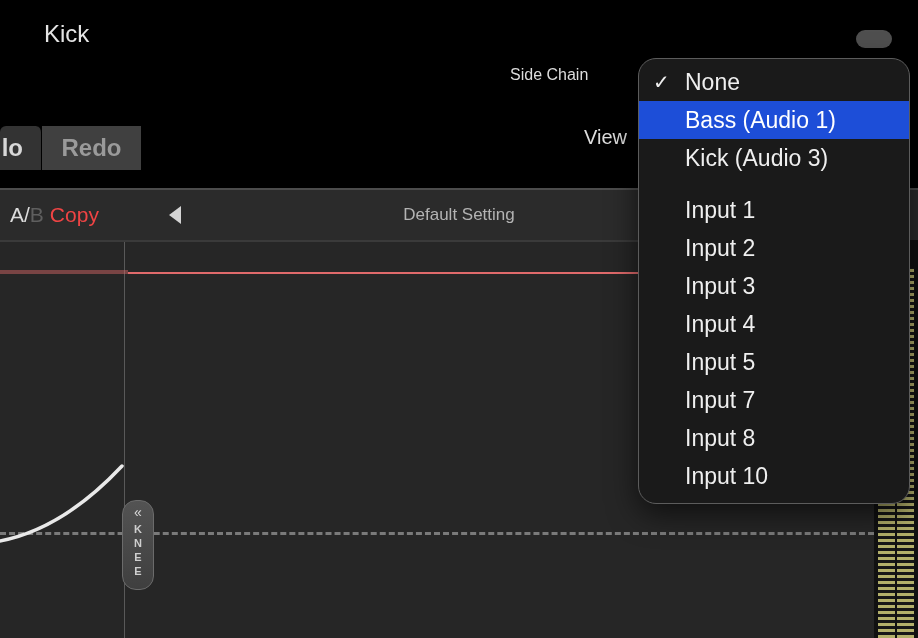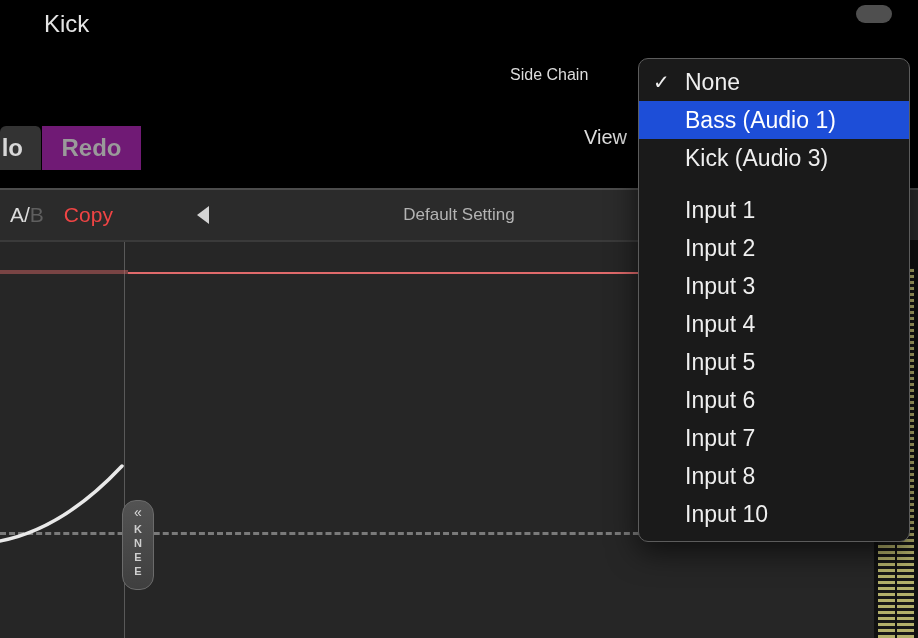--- a/index.html
+++ b/index.html
@@ -6,21 +6,21 @@
   html, body { width: 918px; height: 638px; overflow: hidden; }
   body {
     font-family: -apple-system, "Helvetica Neue", Arial, sans-serif;
     background: #000;
     color: #ccc;
     position: relative;
   }
   .titlebar {
     height: 48px;
     display: flex;
-    align-items: center;
+    align-items: flex-end;
     padding: 0 20px 0 44px;
     color: #e4e4e4;
     font-size: 24px;
     font-weight: 400;
   }
   .title-spacer { flex: 1; }
   .switch {
     width: 36px; height: 18px;
     border-radius: 9px;
     background: #4f4f4f;
@@ -71,41 +71,41 @@
   .btn-undo {
     background: #333333;
     border-radius: 6px 6px 0 0;
     padding-right: 18px;
     padding-left: 0px;
     color: #d7d7d7;
     width: 42px;
     justify-content: flex-end;
   }
   .btn-redo {
-    background: #701a75;
+    background: #404040;
     color: #9a9a9a;
     width: 100px;
     border-radius: 0;
     margin-top: 35px;
   }
   .plugin-area {
     position: absolute;
     top: 188px;
     left: 0;
     right: 0;
     bottom: 0;
     background: #2b2b2b;
     border-top: 2px solid #4c4c4c;
   }
   .plugin-toolbar {
     height: 50px;
     display: flex;
     align-items: center;
     padding: 0 10px;
-    gap: 14px;
+    gap: 0;
     font-size: 21px;
     color: #9d9d9d;
     position: relative;
   }
   .ab { color: #dcdcdc; font-size: 21px; }
   .ab .b-inactive { color: #5f5f5f; }
   .copy { color: #ef4444; margin-left: 6px; }
   .arrow-left {
     width: 0; height: 0;
     border-top: 9px solid transparent;
@@ -238,21 +238,21 @@
     margin-top: 2px;
   }
   
   .dropdown {
     position: absolute;
     left: 638px;
     top: 58px;
     width: 272px;
     background: #1a1a1a;
     border: 1px solid #5c5c5c;
-    border-radius: 10px;
+    border-radius: 18px;
     padding: 4px 0 8px 0;
     z-index: 50;
     font-size: 23px;
     color: #efefef;
     box-shadow: 0 10px 30px rgba(0,0,0,0.6);
   }
   .dd-item {
     height: 38px;
     display: flex;
     align-items: center;
@@ -333,18 +333,17 @@
       <div class="dd-item highlight">Bass (Audio 1)</div>
       <div class="dd-item">Kick (Audio 3)</div>
     </div>
   <div class="dd-sep"></div>
   <div id="dd-inputs">
       <div class="dd-item">Input 1</div>
       <div class="dd-item">Input 2</div>
       <div class="dd-item">Input 3</div>
       <div class="dd-item">Input 4</div>
       <div class="dd-item">Input 5</div>
-      <div class="dd-item">Input 6</div>
       <div class="dd-item">Input 7</div>
       <div class="dd-item">Input 8</div>
       <div class="dd-item">Input 10</div>
     </div>
 </div>
 
 </body></html>

